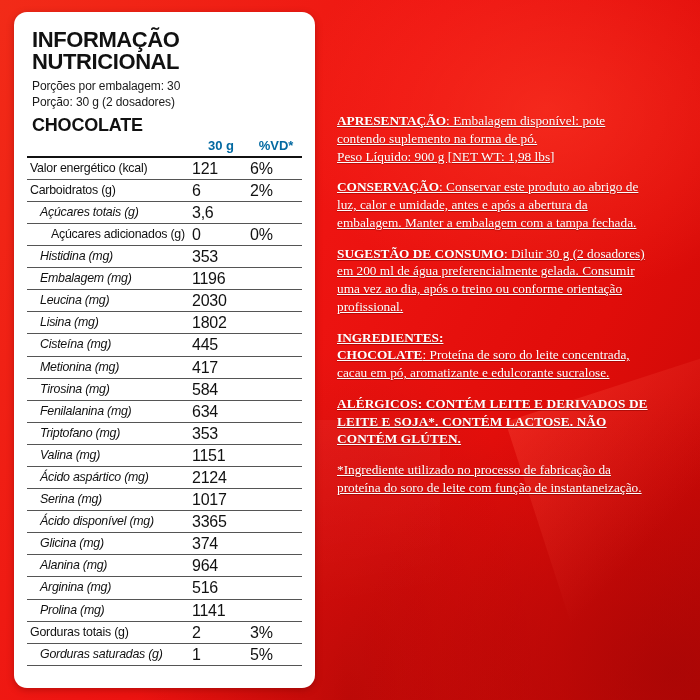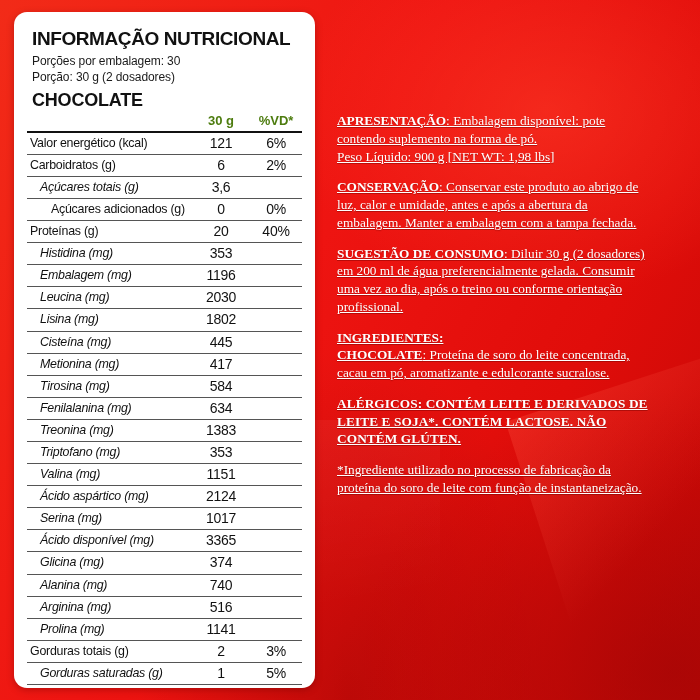--- a/index.html
+++ b/index.html
@@ -30,51 +30,51 @@
 
   
   #panel{
     position:absolute;left:14px;top:12px;width:301px;height:676px;
     background:#ffffff;border-radius:13px;
     box-shadow:0 2px 7px rgba(90,0,0,0.35);
     box-sizing:border-box;
     padding:14px 13px 0 13px;
   }
   #nut-title{
-    font-size:19px;font-weight:bold;color:#111;
+    font-size:22px;font-weight:bold;color:#111;
     letter-spacing:-0.4px;line-height:1;
     margin:3px 0 6px 5px;
   }
   .serv{
     font-size:12px;color:#1a1a1a;line-height:1.32;margin-left:5px;
     letter-spacing:-0.1px;
   }
   #flavor{
     font-size:18px;font-weight:bold;color:#111;letter-spacing:-0.2px;
     margin:5px 0 4px 5px;line-height:1;
   }
   table{border-collapse:collapse;width:100%;table-layout:fixed;}
   col.c-name{width:165px;}
   col.c-val{width:58px;}
   col.c-vd{width:52px;}
   th,td{padding:0;}
   thead th{
-    font-size:13px;font-weight:bold;color:#4d7c0f;
+    font-size:13px;font-weight:bold;color:#0369a1;
     text-align:center;padding-bottom:3px;vertical-align:bottom;
   }
   thead th.h-name{text-align:left;}
   thead tr th{border-bottom:2.2px solid #111;}
   tbody td{
     font-size:12.4px;color:#111;
     border-bottom:1.1px solid #555;
     height:21.1px;line-height:21.1px;
     vertical-align:middle;
     letter-spacing:-0.25px;
   }
-  tbody td.val,tbody td.vd{text-align:center;font-size:14px;}
+  tbody td.val,tbody td.vd{font-size:16px;}
   tbody tr.thick-top td{border-top:1.9px solid #111;}
   td.nm.lv0{padding-left:3px;}
   td.nm.lv1{padding-left:13px;font-style:italic;}
   td.nm.lv2{padding-left:24px;}
 
   
   #right{
     position:absolute;left:337px;top:112px;width:318px;
     color:#ffffff;
     font-family:"Liberation Serif",serif;
@@ -130,25 +130,20 @@
           <td class="nm lv1">Açúcares totais (g)</td>
           <td class="val">3,6</td>
           <td class="vd"></td>
         </tr>
         <tr>
           <td class="nm lv2">Açúcares adicionados (g)</td>
           <td class="val">0</td>
           <td class="vd">0%</td>
         </tr>
         <tr>
-          <td class="nm lv0">Proteínas (g)</td>
-          <td class="val">20</td>
-          <td class="vd">40%</td>
-        </tr>
-        <tr>
           <td class="nm lv1">Histidina (mg)</td>
           <td class="val">353</td>
           <td class="vd"></td>
         </tr>
         <tr>
           <td class="nm lv1">Embalagem (mg)</td>
           <td class="val">1196</td>
           <td class="vd"></td>
         </tr>
         <tr>
@@ -175,25 +170,20 @@
           <td class="nm lv1">Tirosina (mg)</td>
           <td class="val">584</td>
           <td class="vd"></td>
         </tr>
         <tr>
           <td class="nm lv1">Fenilalanina (mg)</td>
           <td class="val">634</td>
           <td class="vd"></td>
         </tr>
         <tr>
-          <td class="nm lv1">Treonina (mg)</td>
-          <td class="val">1383</td>
-          <td class="vd"></td>
-        </tr>
-        <tr>
           <td class="nm lv1">Triptofano (mg)</td>
           <td class="val">353</td>
           <td class="vd"></td>
         </tr>
         <tr>
           <td class="nm lv1">Valina (mg)</td>
           <td class="val">1151</td>
           <td class="vd"></td>
         </tr>
         <tr>
@@ -211,21 +201,21 @@
           <td class="val">3365</td>
           <td class="vd"></td>
         </tr>
         <tr>
           <td class="nm lv1">Glicina (mg)</td>
           <td class="val">374</td>
           <td class="vd"></td>
         </tr>
         <tr>
           <td class="nm lv1">Alanina (mg)</td>
-          <td class="val">740</td>
+          <td class="val">964</td>
           <td class="vd"></td>
         </tr>
         <tr>
           <td class="nm lv1">Arginina (mg)</td>
           <td class="val">516</td>
           <td class="vd"></td>
         </tr>
         <tr>
           <td class="nm lv1">Prolina (mg)</td>
           <td class="val">1141</td>

